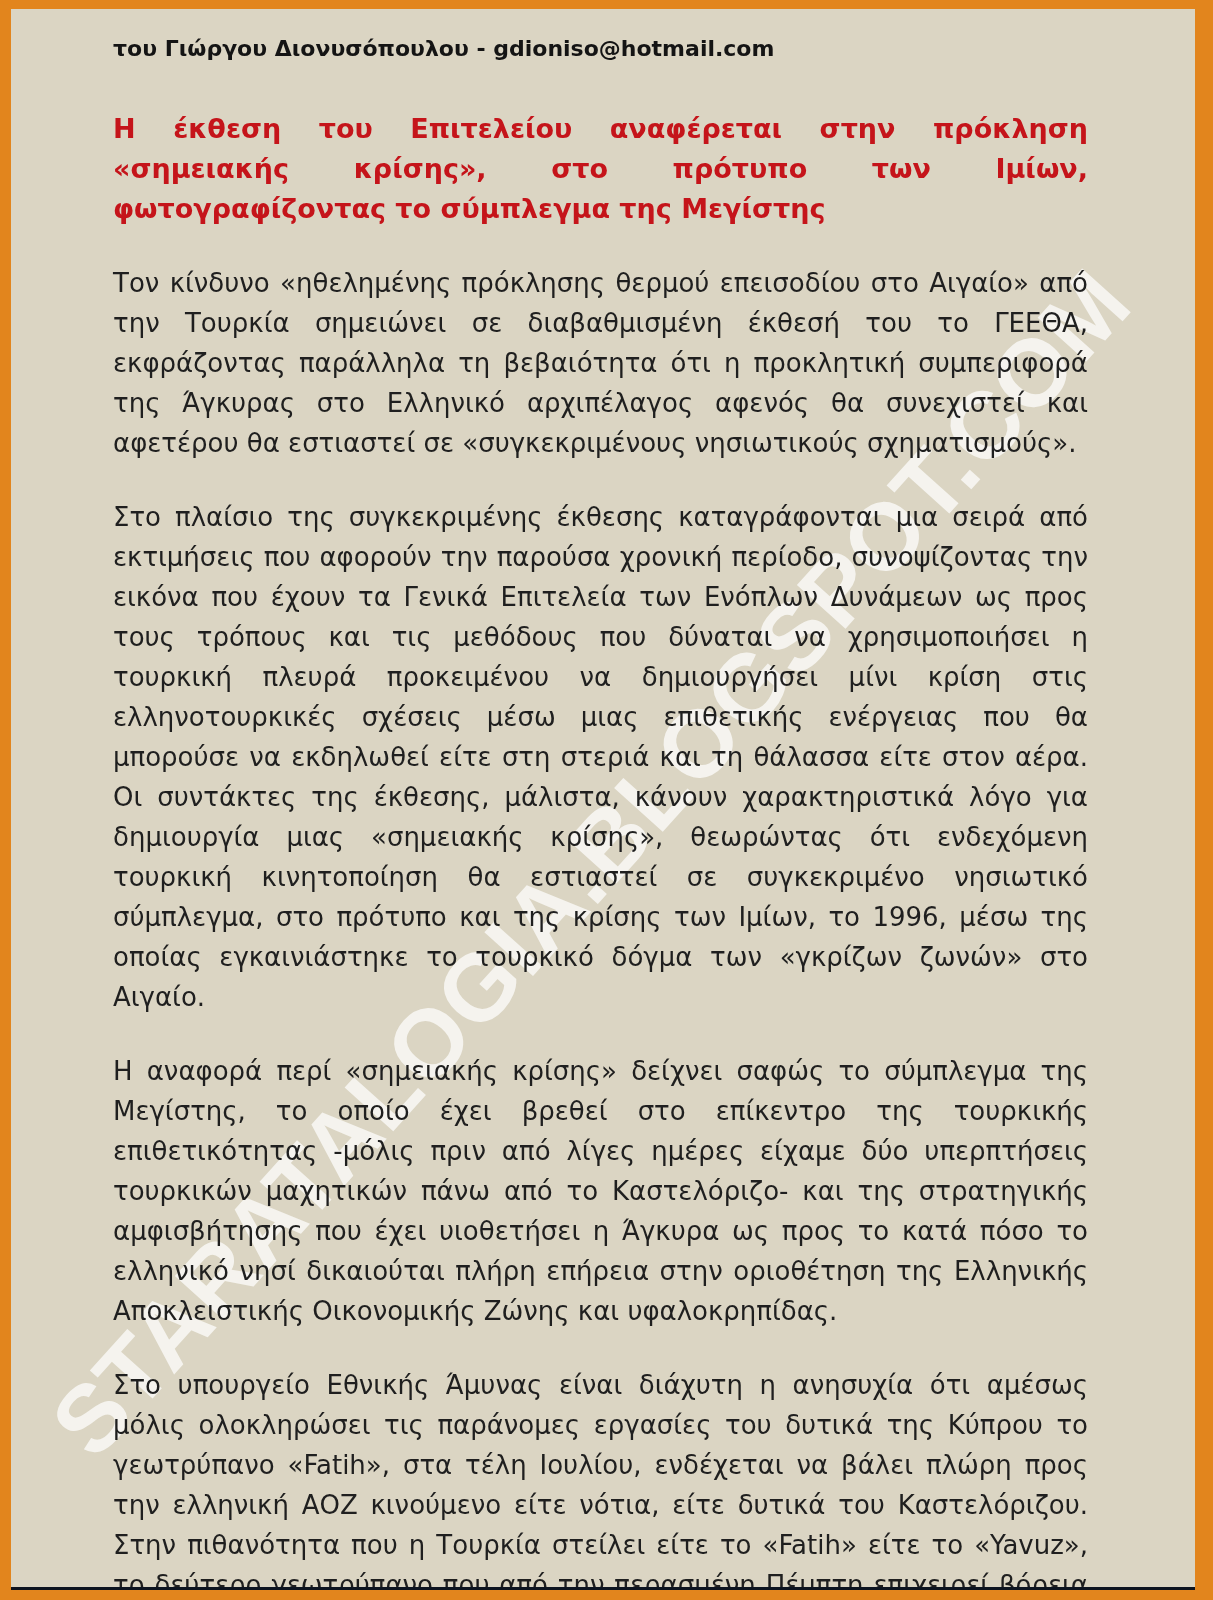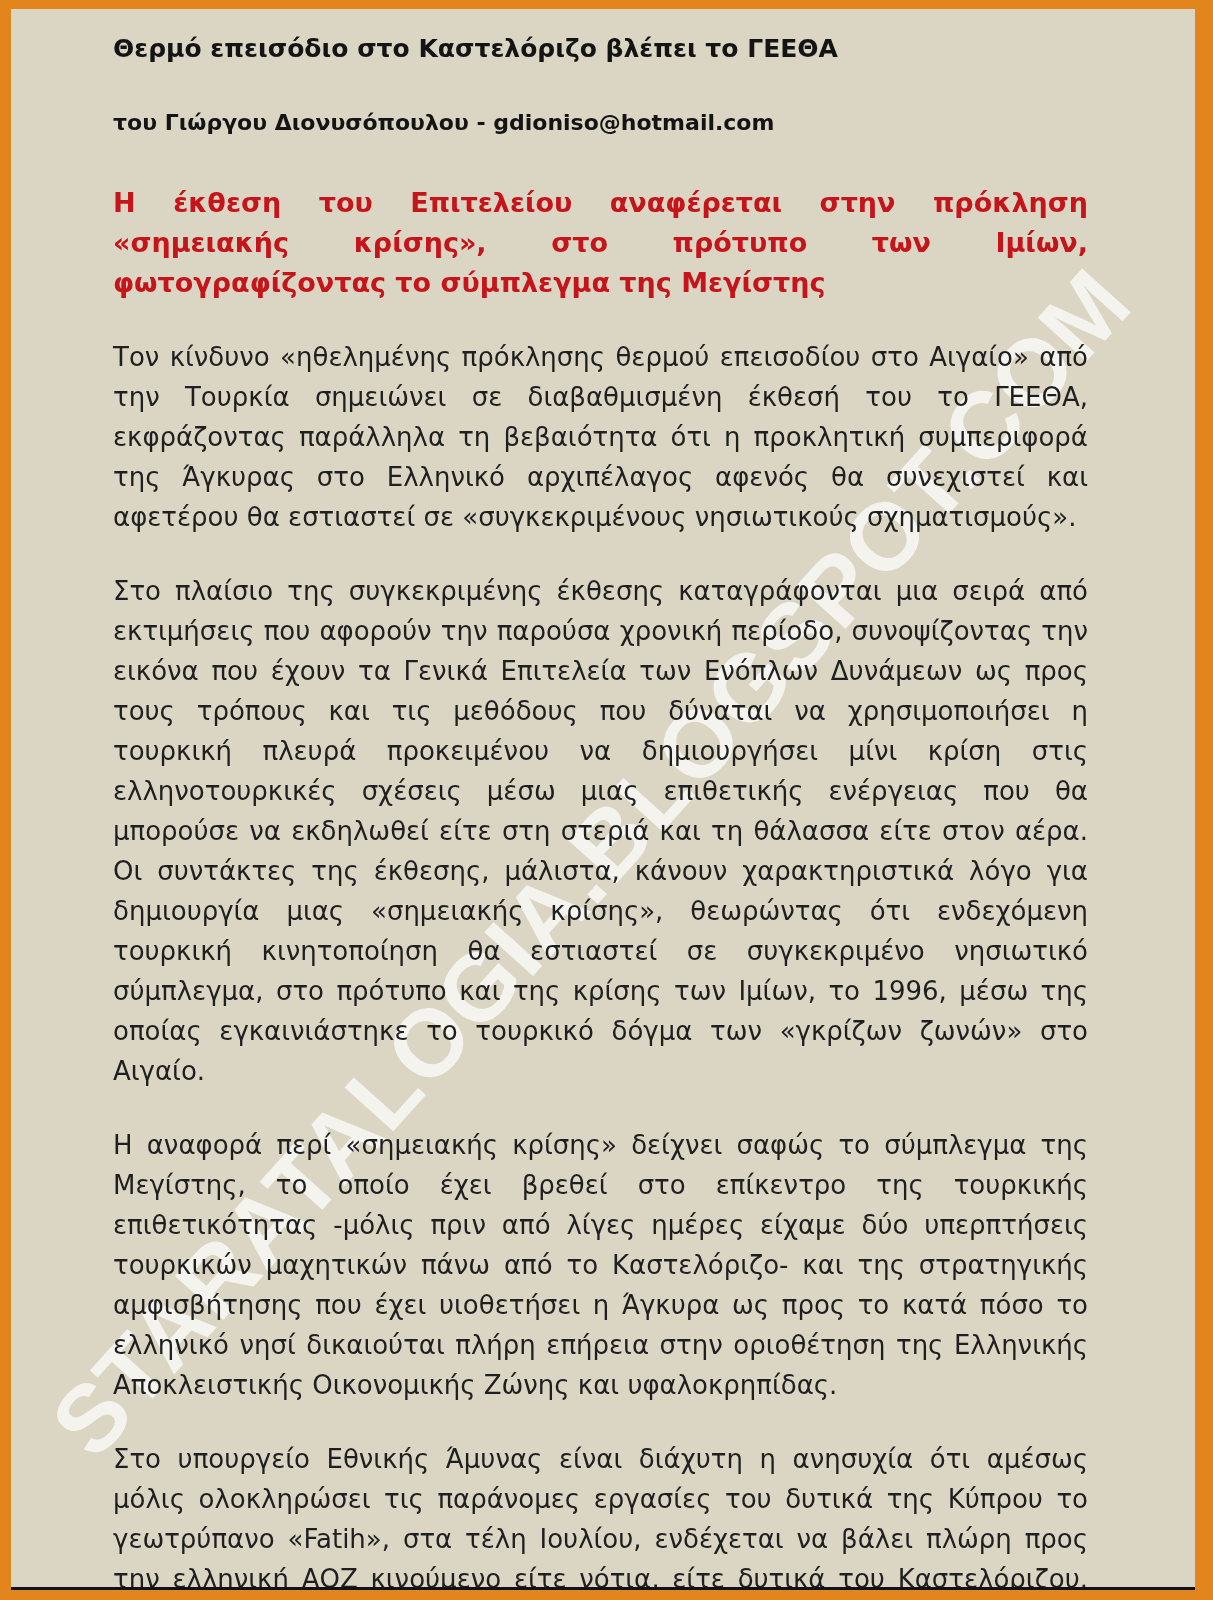--- a/index.html
+++ b/index.html
@@ -92,21 +92,20 @@
   }
 </style>
 </head>
 <body>
 
 <div class="page">
 
   <div class="watermark">STARATALOGIA.BLOGSPOT.COM</div>
 
   <div class="content">
-    <p class="title">Θερμό επεισόδιο στο Καστελόριζο βλέπει το ΓΕΕΘΑ</p>
 
     <p class="byline">του Γιώργου Διονυσόπουλου - gdioniso@hotmail.com</p>
 
     <p class="lead">Η έκθεση του Επιτελείου αναφέρεται στην πρόκληση «σημειακής κρίσης», στο πρότυπο των Ιμίων, φωτογραφίζοντας το σύμπλεγμα της Μεγίστης</p>
 
     <p class="body-par">Τον κίνδυνο «ηθελημένης πρόκλησης θερμού επεισοδίου στο Αιγαίο» από την Τουρκία σημειώνει σε διαβαθμισμένη έκθεσή του το ΓΕΕΘΑ, εκφράζοντας παράλληλα τη βεβαιότητα ότι η προκλητική συμπεριφορά της Άγκυρας στο Ελληνικό αρχιπέλαγος αφενός θα συνεχιστεί και αφετέρου θα εστιαστεί σε «συγκεκριμένους νησιωτικούς σχηματισμούς».</p>
 
     <p class="body-par">Στο πλαίσιο της συγκεκριμένης έκθεσης καταγράφονται μια σειρά από εκτιμήσεις που αφορούν την παρούσα χρονική περίοδο, συνοψίζοντας την εικόνα που έχουν τα Γενικά Επιτελεία των Ενόπλων Δυνάμεων ως προς τους τρόπους και τις μεθόδους που δύναται να χρησιμοποιήσει η τουρκική πλευρά προκειμένου να δημιουργήσει μίνι κρίση στις ελληνοτουρκικές σχέσεις μέσω μιας επιθετικής ενέργειας που θα μπορούσε να εκδηλωθεί είτε στη στεριά και τη θάλασσα είτε στον αέρα. Οι συντάκτες της έκθεσης, μάλιστα, κάνουν χαρακτηριστικά λόγο για δημιουργία μιας «σημειακής κρίσης», θεωρώντας ότι ενδεχόμενη τουρκική κινητοποίηση θα εστιαστεί σε συγκεκριμένο νησιωτικό σύμπλεγμα, στο πρότυπο και της κρίσης των Ιμίων, το 1996, μέσω της οποίας εγκαινιάστηκε το τουρκικό δόγμα των «γκρίζων ζωνών» στο Αιγαίο.</p>
 
     <p class="body-par">Η αναφορά περί «σημειακής κρίσης» δείχνει σαφώς το σύμπλεγμα της Μεγίστης, το οποίο έχει βρεθεί στο επίκεντρο της τουρκικής επιθετικότητας -μόλις πριν από λίγες ημέρες είχαμε δύο υπερπτήσεις τουρκικών μαχητικών πάνω από το Καστελόριζο- και της στρατηγικής αμφισβήτησης που έχει υιοθετήσει η Άγκυρα ως προς το κατά πόσο το ελληνικό νησί δικαιούται πλήρη επήρεια στην οριοθέτηση της Ελληνικής Αποκλειστικής Οικονομικής Ζώνης και υφαλοκρηπίδας.</p>

